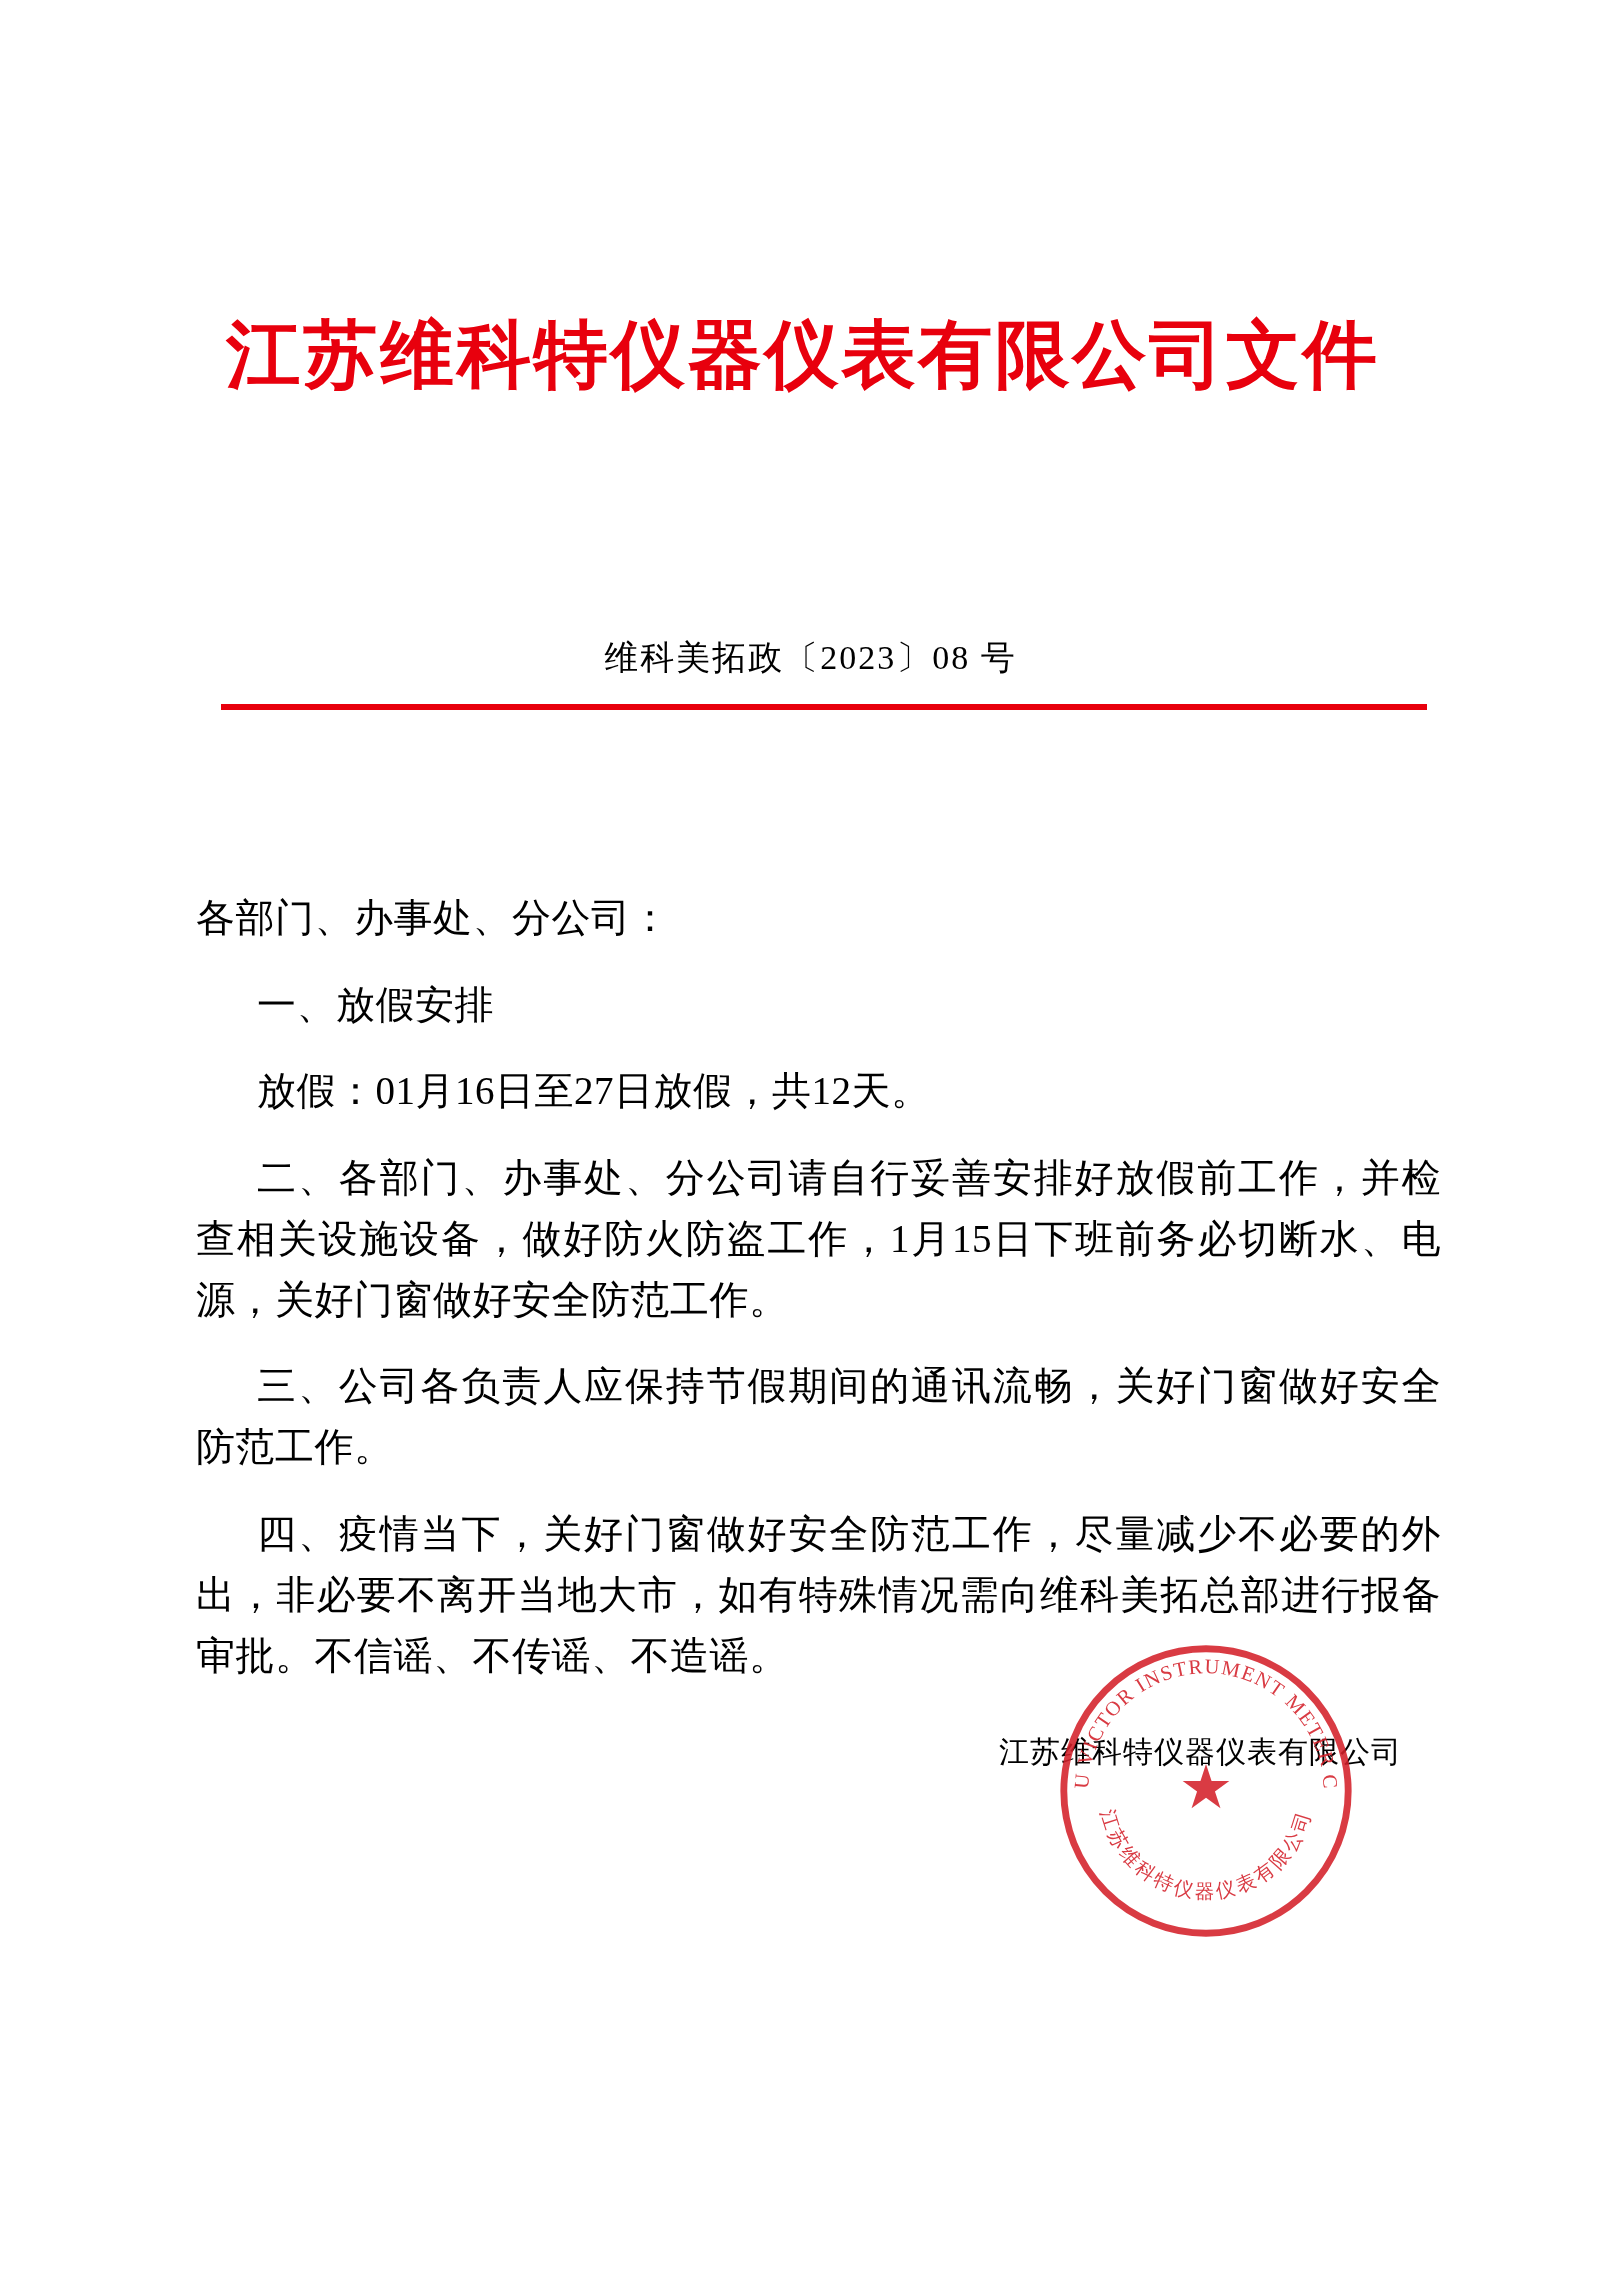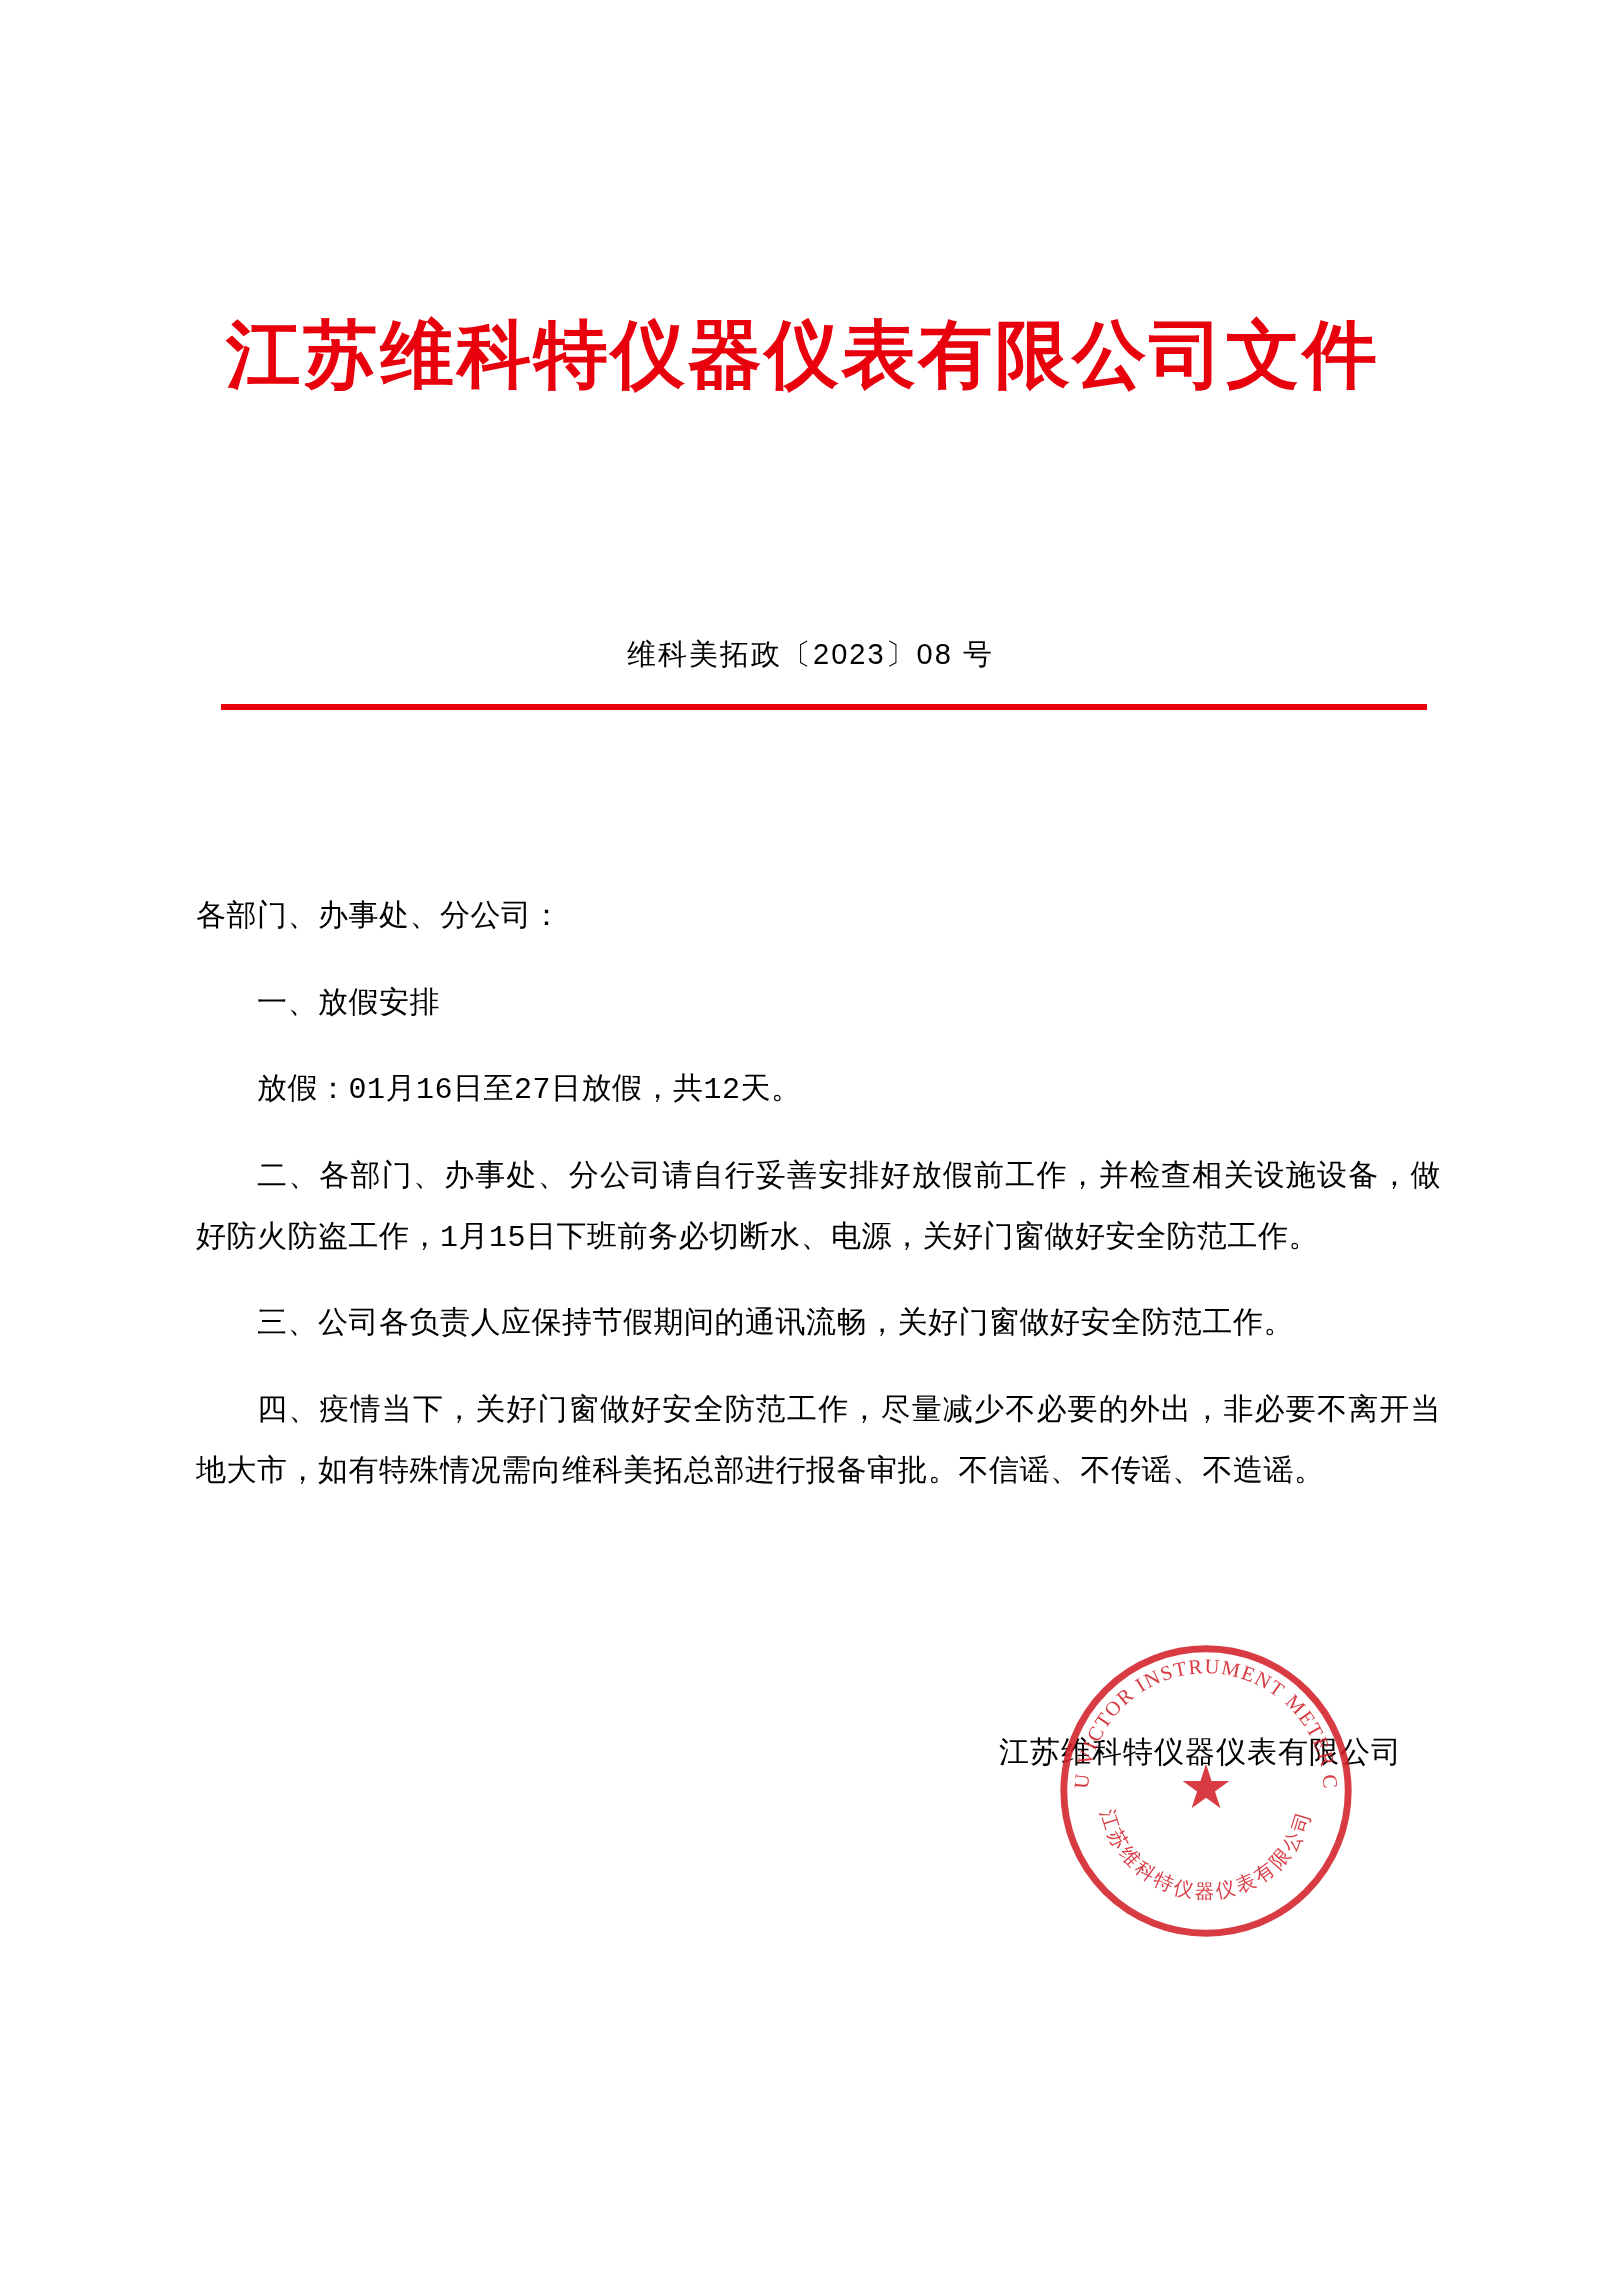--- a/index.html
+++ b/index.html
@@ -42,23 +42,23 @@
     white-space: nowrap;
   }
 
   
   .doc-number {
     position: absolute;
     top: 635px;
     left: 0;
     width: 1621px;
     text-align: center;
-    font-size: 29px;
+    font-size: 34px;
     letter-spacing: 2px;
-    font-family: Liberation Sans, sans-serif;
+    font-family: Liberation Serif, serif;
   }
 
   
   .red-rule {
     position: absolute;
     top: 704px;
     left: 221px;
     width: 1206px;
     height: 5.9px;
     background: #e8000d;
@@ -76,25 +76,25 @@
     letter-spacing: 3.9px;
     font-family: "DejaVu Serif", "Liberation Serif", serif;
   }
 
   
   .doc-body {
     position: absolute;
     top: 887px;
     left: 196px;
     width: 1245px;
-    font-size: 30px;
+    font-size: 39px;
     line-height: 61px;
     letter-spacing: 0.5px;
     text-align: justify;
-    font-family: Liberation Mono, monospace;
+    font-family: Liberation Serif, serif;
   }
   .doc-body p {
     margin: 0 0 25.5px 0;
   }
   .doc-body p.indent {
     text-indent: 61px;
   }
 
   
   .signature {

